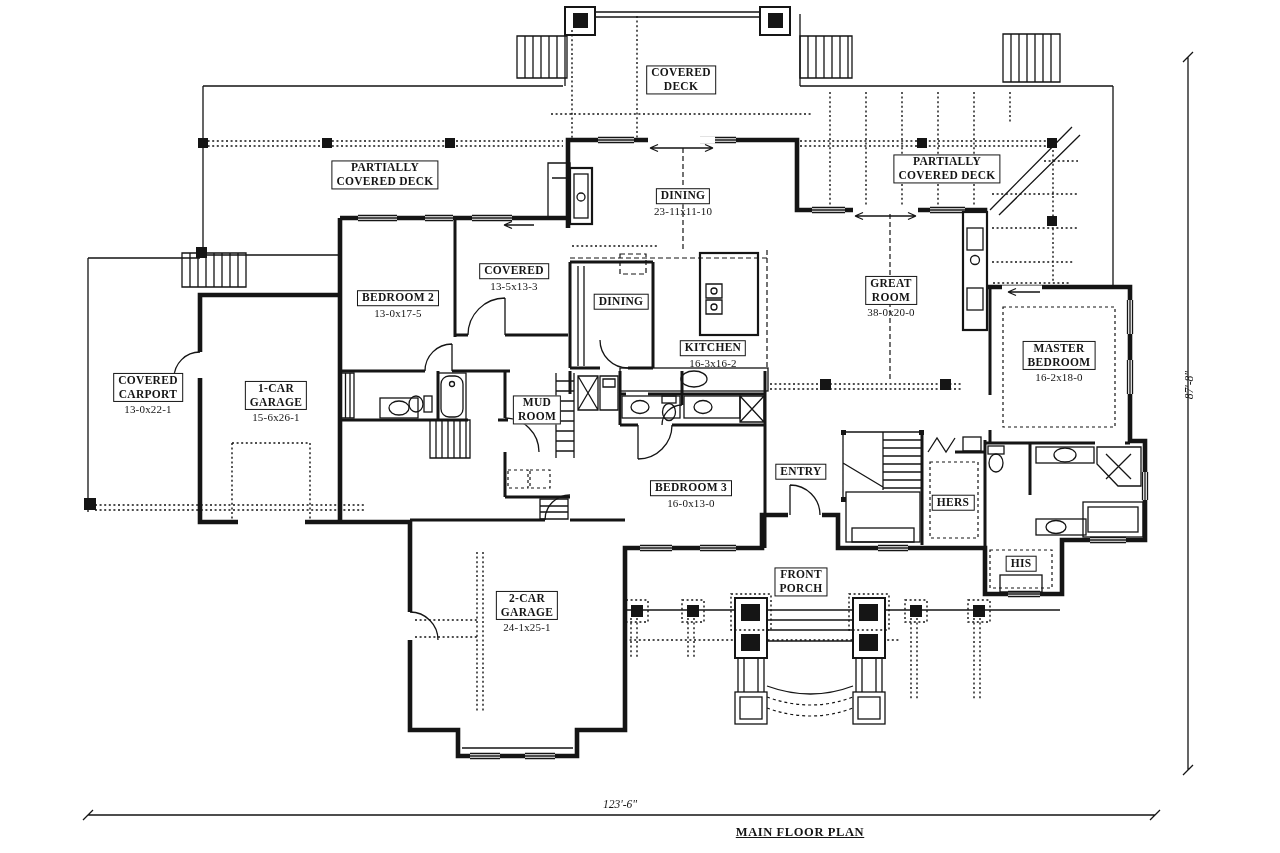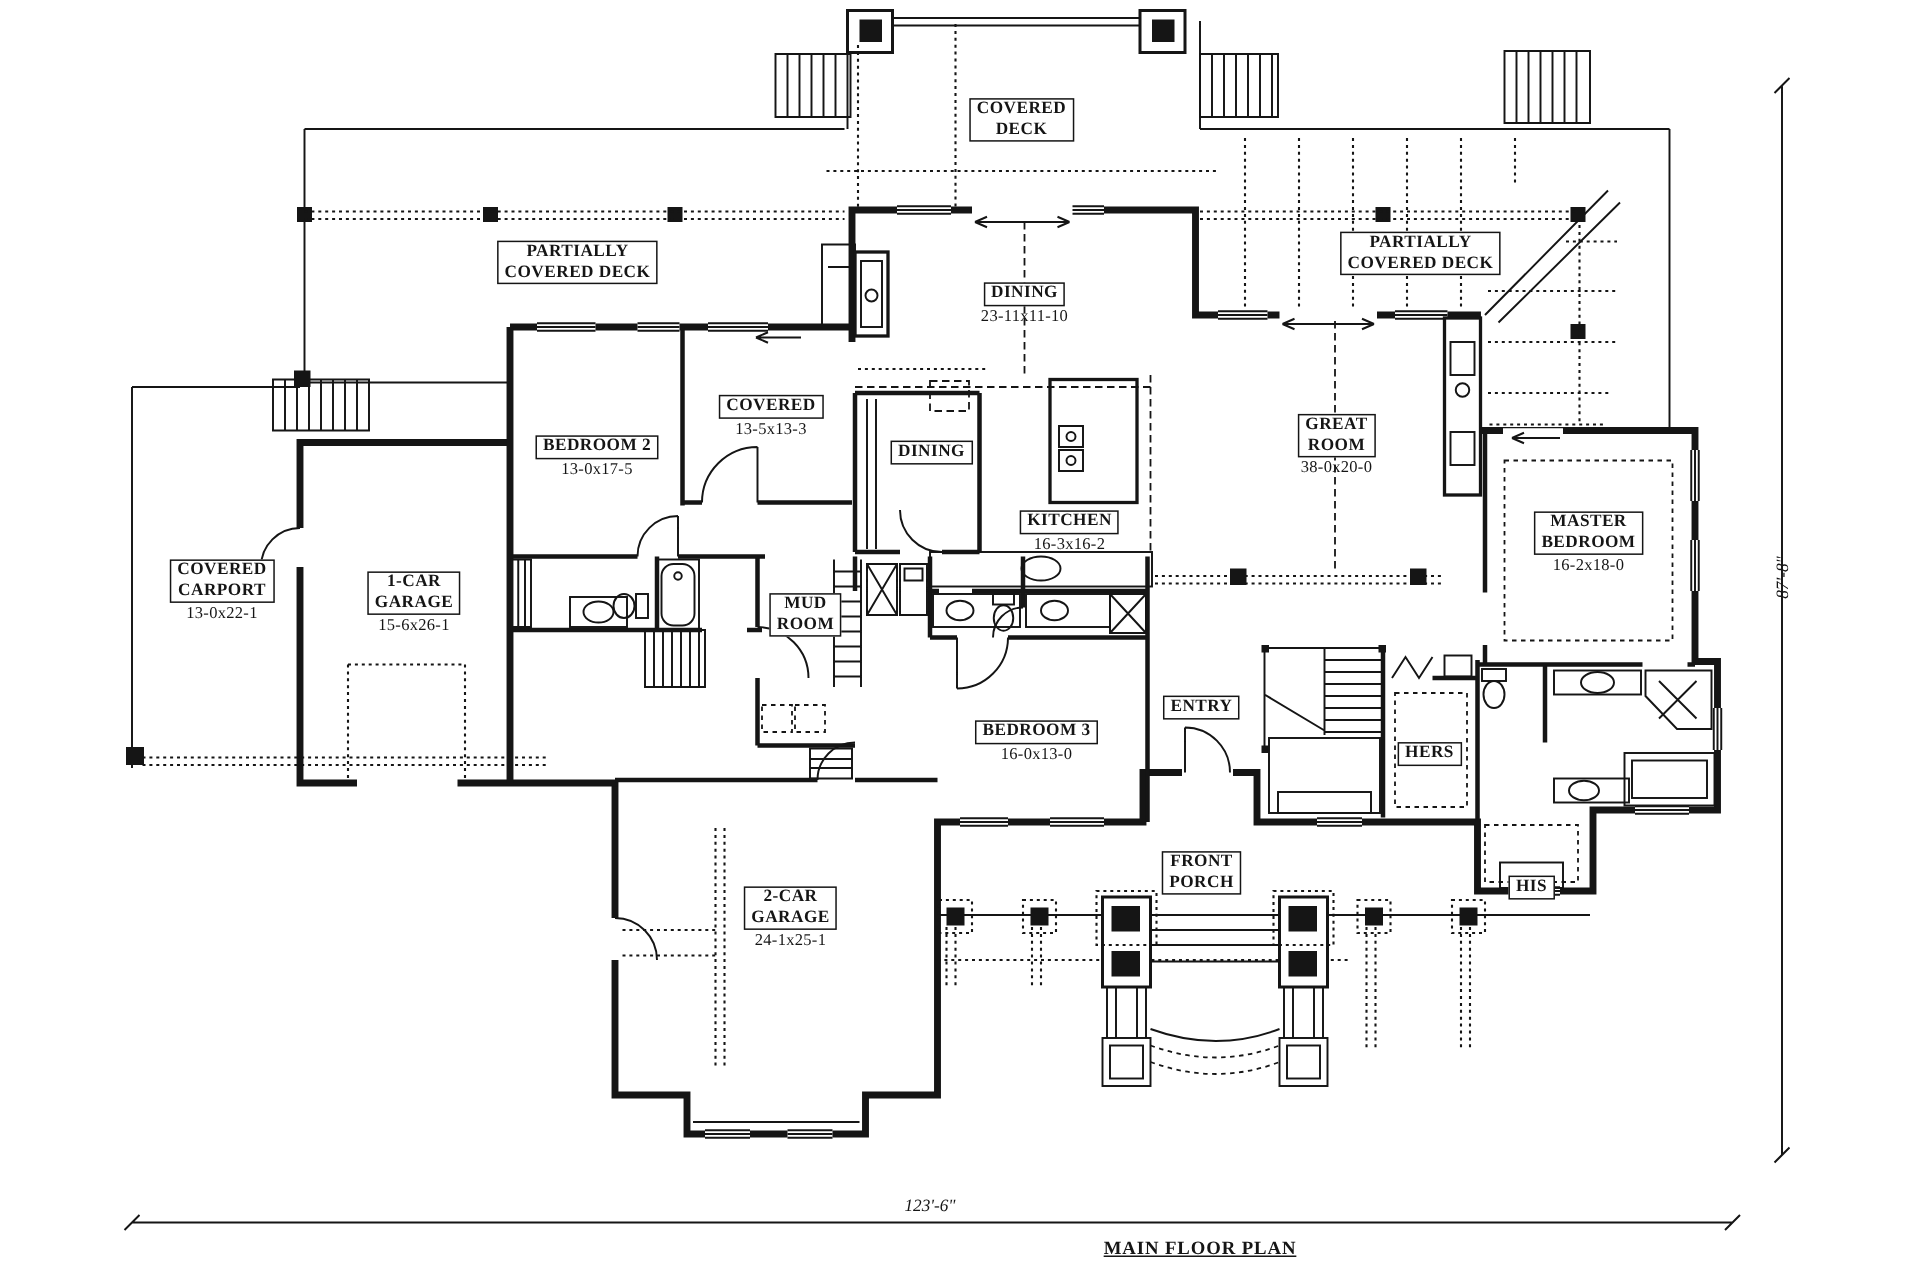--- a/index.html
+++ b/index.html
@@ -232,21 +232,21 @@
 BEDROOM</span><span class="dims">16-2x18-0</span></div>
 <div class="lbl" style="left:148px;top:394px"><span class="box">COVERED
 CARPORT</span><span class="dims">13-0x22-1</span></div>
 <div class="lbl" style="left:276px;top:402px"><span class="box">1-CAR
 GARAGE</span><span class="dims">15-6x26-1</span></div>
 <div class="lbl" style="left:537px;top:410px"><span class="box">MUD
 ROOM</span></div>
 <div class="lbl" style="left:691px;top:493px"><span class="box">BEDROOM 3</span><span class="dims">16-0x13-0</span></div>
 <div class="lbl" style="left:801px;top:470px"><span class="box">ENTRY</span></div>
 <div class="lbl" style="left:953px;top:501px"><span class="box">HERS</span></div>
-<div class="lbl" style="left:1021px;top:590px"><span class="box">HIS</span></div>
+<div class="lbl" style="left:1021px;top:562px"><span class="box">HIS</span></div>
 <div class="lbl" style="left:527px;top:612px"><span class="box">2-CAR
 GARAGE</span><span class="dims">24-1x25-1</span></div>
 <div class="lbl" style="left:801px;top:582px"><span class="box">FRONT
 PORCH</span></div>
 
 <div class="dim-h" style="left:620px;top:804px">123'-6"</div>
 <div class="dim-v" style="left:1189px;top:385px">87'-8"</div>
 
 <div class="title-wrap" style="left:800px;top:825px">
   <div class="t1">MAIN FLOOR PLAN</div>

